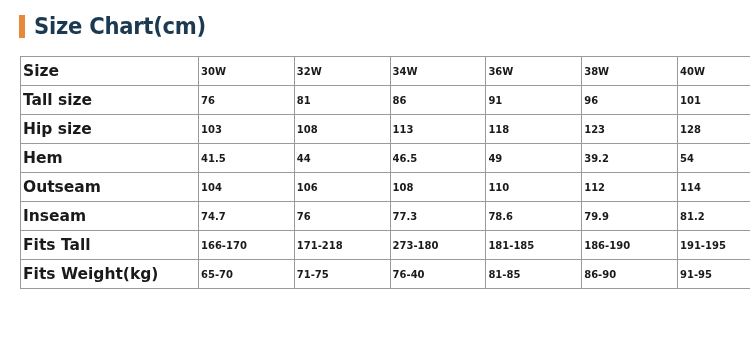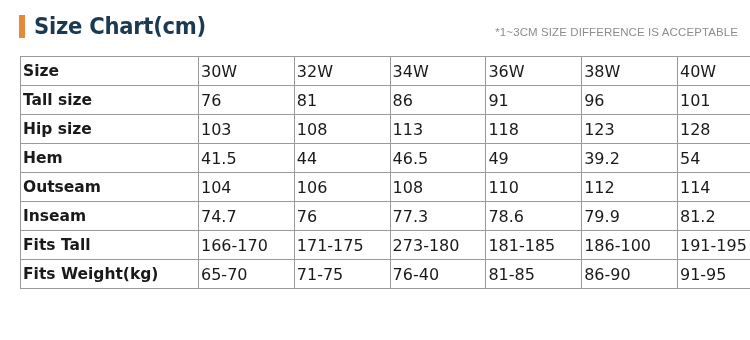--- a/index.html
+++ b/index.html
@@ -91,35 +91,34 @@
     white-space: nowrap;
     overflow: hidden;
   }
   table.size-chart td.rowhead {
     width: 173px;
     font-weight: bold;
     font-size: 15.5px;
   }
   table.size-chart td.datacell {
     width: 90.8px;
-    font-weight: normal;
-    font-size: 16px;
+    font-weight: bold;
+    font-size: 10px;
   }
 </style>
 </head>
 <body>
 
 <div class="page">
 
   <div class="header">
     <div class="title-wrap">
       <div class="accent-bar"></div>
       <div class="title">Size Chart(cm)</div>
     </div>
-    <div class="note">*1~3CM SIZE DIFFERENCE IS ACCEPTABLE</div>
   </div>
 
   <div class="table-wrap">
     <table class="size-chart">
       <tbody>
           <tr>
             <td class="rowhead">Size</td>
             <td class="datacell">30W</td>
             <td class="datacell">32W</td>
             <td class="datacell">34W</td>
@@ -168,24 +167,24 @@
             <td class="datacell">74.7</td>
             <td class="datacell">76</td>
             <td class="datacell">77.3</td>
             <td class="datacell">78.6</td>
             <td class="datacell">79.9</td>
             <td class="datacell">81.2</td>
           </tr>
           <tr>
             <td class="rowhead">Fits Tall</td>
             <td class="datacell">166-170</td>
-            <td class="datacell">171-175</td>
+            <td class="datacell">171-218</td>
             <td class="datacell">273-180</td>
             <td class="datacell">181-185</td>
-            <td class="datacell">186-100</td>
+            <td class="datacell">186-190</td>
             <td class="datacell">191-195</td>
           </tr>
           <tr>
             <td class="rowhead">Fits Weight(kg)</td>
             <td class="datacell">65-70</td>
             <td class="datacell">71-75</td>
             <td class="datacell">76-40</td>
             <td class="datacell">81-85</td>
             <td class="datacell">86-90</td>
             <td class="datacell">91-95</td>

